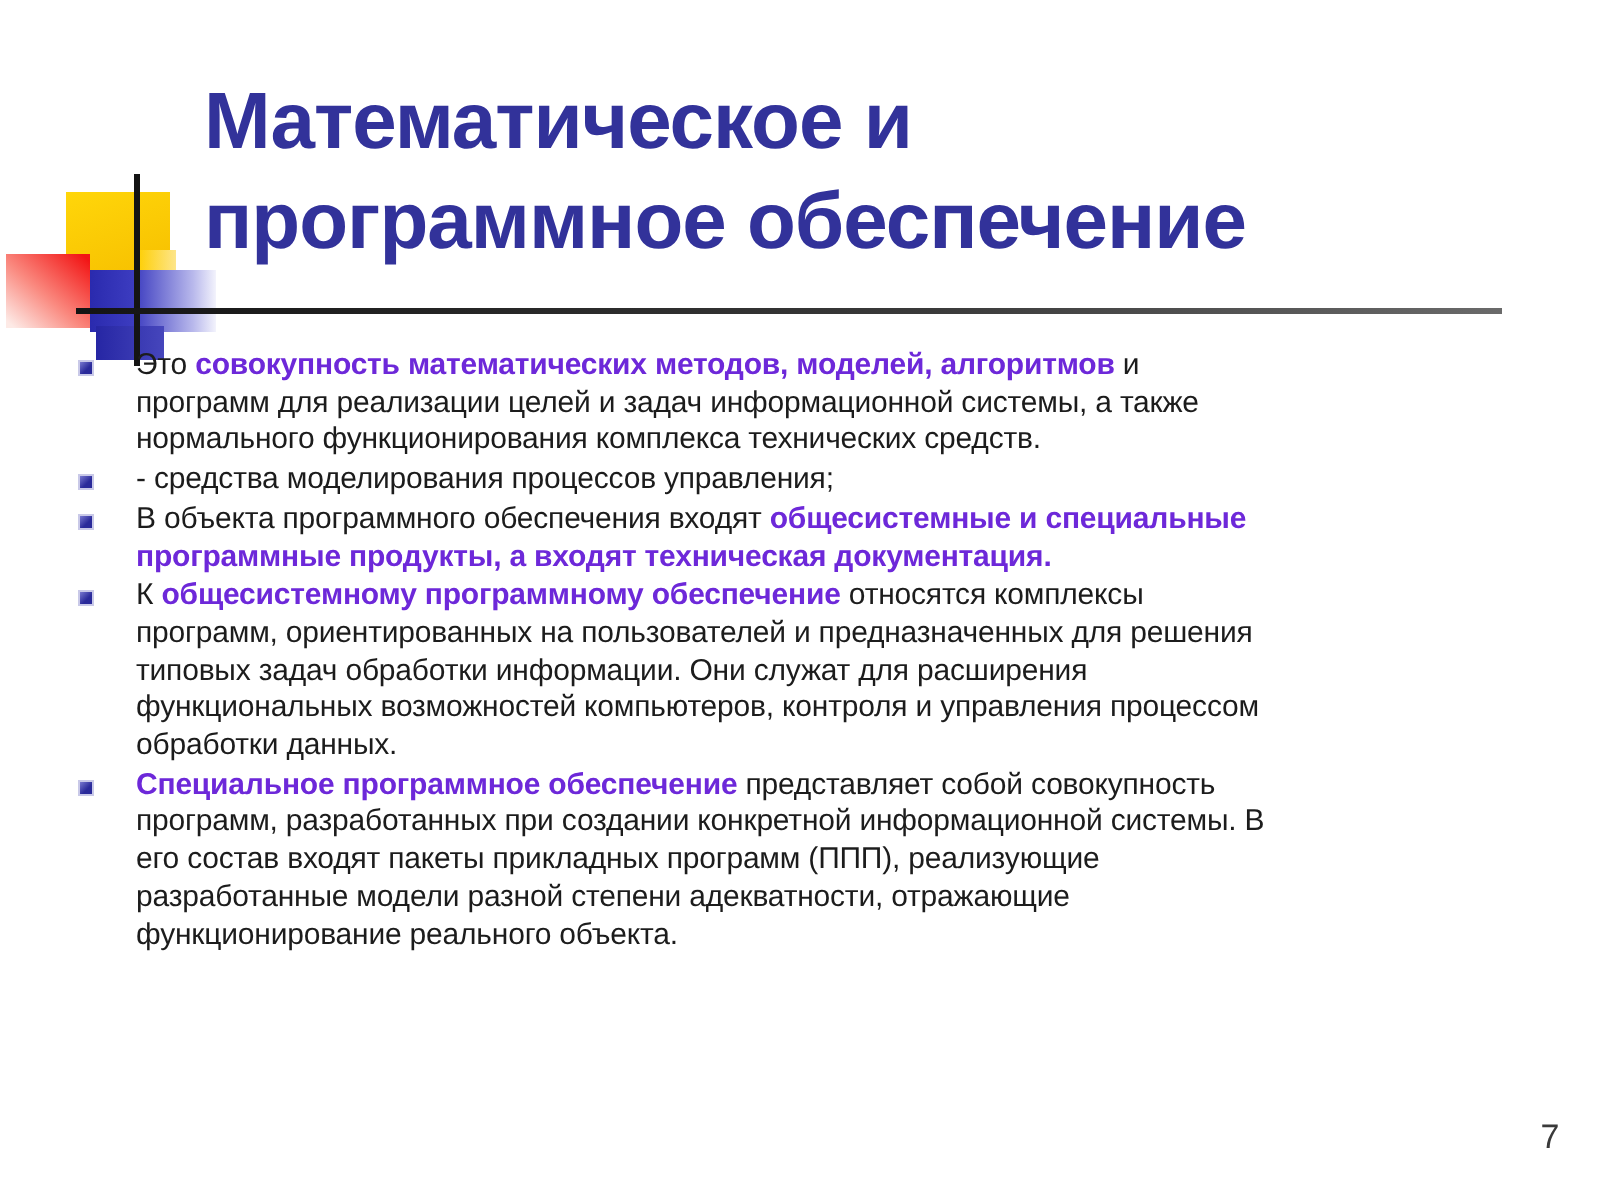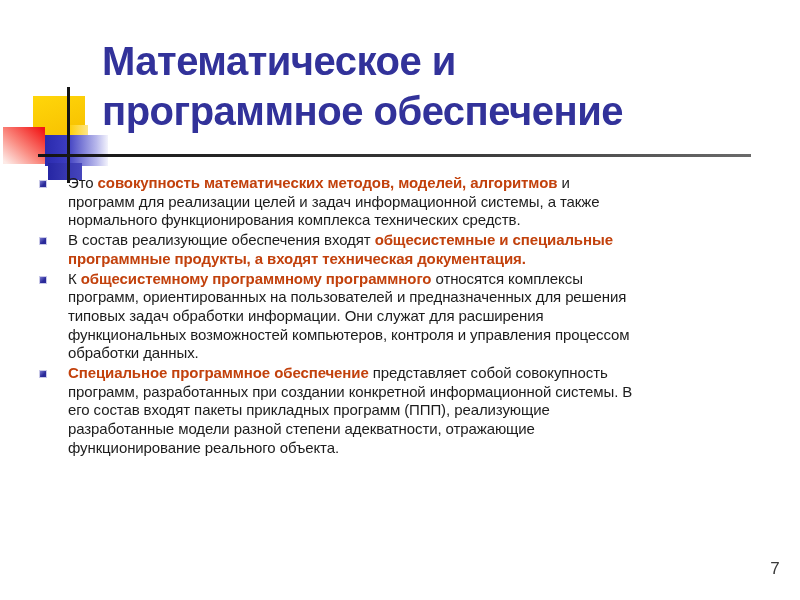--- a/index.html
+++ b/index.html
@@ -79,21 +79,21 @@
     white-space: pre-line;
   }
   .bullets li::before {
     content: "";
     position: absolute;
     left: 1px; top: 6px;
     width: 6px; height: 6px;
     background: linear-gradient(135deg, #7878cf 0%, var(--marker-color, #2a2a9a) 60%);
     border: 1px solid #c9c9e8;
   }
-  .bullets .b { font-weight: bold; color: #c2410c; }
+  .bullets .b { font-weight: bold; color: #6d28d9; }
 
   
   .page-number {
     position: absolute;
     left: 762px; top: 559px;
     width: 26px;
     text-align: center;
     font-size: 17px;
     color: #3a3a3a;
   }
@@ -111,23 +111,24 @@
   <div class="deco line-vertical"></div>
   <div class="deco line-horizontal"></div>
 
   <div class="title">Математическое и
 программное обеспечение</div>
 
   <ul class="bullets" id="bullet-list">
       <li><span>Это </span><span class="b">совокупность математических методов, моделей, алгоритмов</span><span> и
 программ для реализации целей и задач информационной системы, а также
 нормального функционирования комплекса технических средств.</span></li>
-      <li><span>В состав реализующие обеспечения входят </span><span class="b">общесистемные и специальные
+      <li><span>- средства моделирования процессов управления;</span></li>
+      <li><span>В объекта программного обеспечения входят </span><span class="b">общесистемные и специальные
 программные продукты, а входят техническая документация.</span></li>
-      <li><span>К </span><span class="b">общесистемному программному программного</span><span> относятся комплексы
+      <li><span>К </span><span class="b">общесистемному программному обеспечение</span><span> относятся комплексы
 программ, ориентированных на пользователей и предназначенных для решения
 типовых задач обработки информации. Они служат для расширения
 функциональных возможностей компьютеров, контроля и управления процессом
 обработки данных.</span></li>
       <li><span class="b">Специальное программное обеспечение</span><span> представляет собой совокупность
 программ, разработанных при создании конкретной информационной системы. В
 его состав входят пакеты прикладных программ (ППП), реализующие
 разработанные модели разной степени адекватности, отражающие
 функционирование реального объекта.</span></li>
     </ul>

